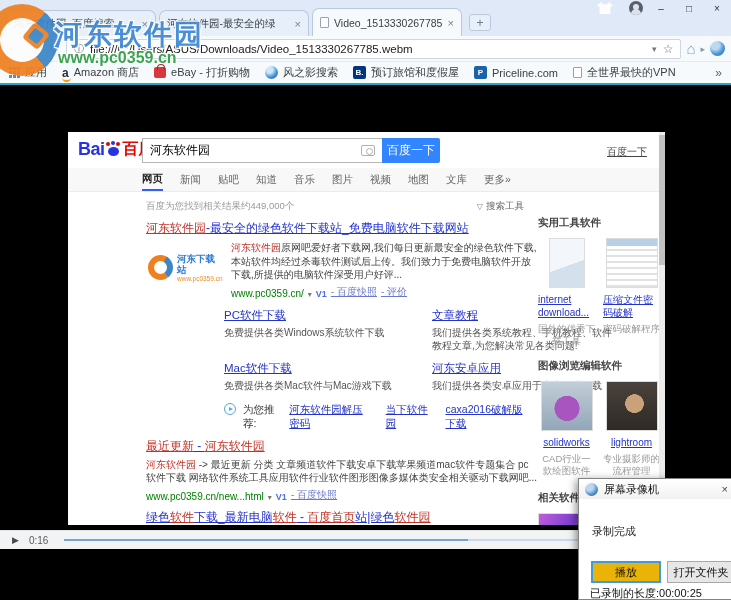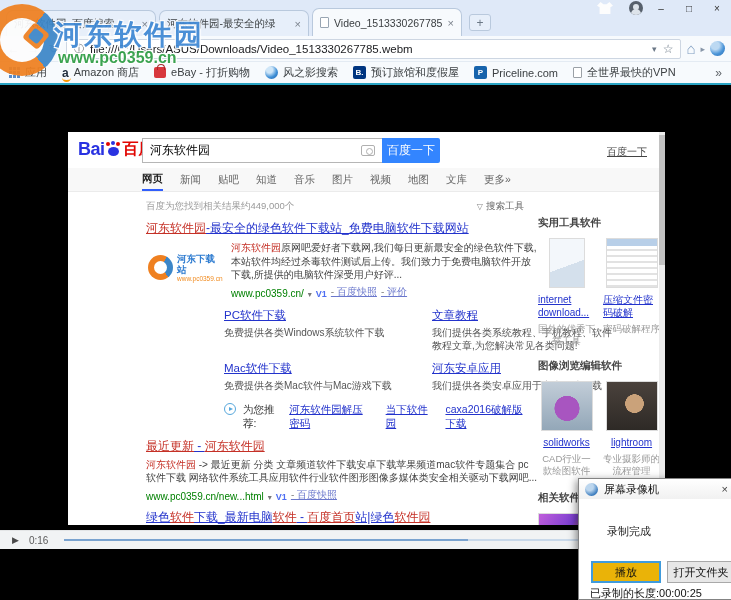--- a/index.html
+++ b/index.html
@@ -163,21 +163,21 @@
   .mt12{margin-top:12px}.mt14{margin-top:14px}
 
   
   .recorder{position:absolute;left:578px;top:478px;width:170px;height:122px;background:#fff;
        border:1px solid #838383;box-shadow:-2px 2px 8px rgba(0,0,0,.45);z-index:40;font-size:11px}
   .rec-titlebar{height:20px;display:flex;align-items:center;padding:0 6px;gap:6px;color:#111;
        background:linear-gradient(#ffffff,#f1f1f1)}
   .rec-globe{width:13px;height:13px;border-radius:50%;flex:none;
        background:radial-gradient(circle at 35% 30%,#bcd6ee 0 30%,#3f7fc0 70%,#2a5c94)}
   .rec-close{margin-left:auto;margin-right:13px;color:#444;font-size:11px}
-  .rec-status{position:absolute;left:28px;top:45px;color:#222}
+  .rec-status{position:absolute;left:13px;top:45px;color:#222}
   .rec-btn{position:absolute;top:82px;height:22px;background:#e7e7e7;border:1px solid #a9a9a9;
        color:#111;display:flex;align-items:center;justify-content:center}
   .rec-play{left:12px;width:70px;border:2px solid #3f9bdc;background:#eab308}
   .rec-folder{left:88px;width:68px}
   .rec-length{position:absolute;left:11px;top:107px;color:#111}
 
   
   .watermark{position:absolute;left:0;top:0;width:250px;height:82px;z-index:60;opacity:.93;pointer-events:none}
   .wm-logo{position:absolute;left:-14px;top:4px;width:72px;height:72px;border-radius:50%;
        background:conic-gradient(from 40deg,#3c86c8 0 100deg,#ef8020 100deg 360deg)}

